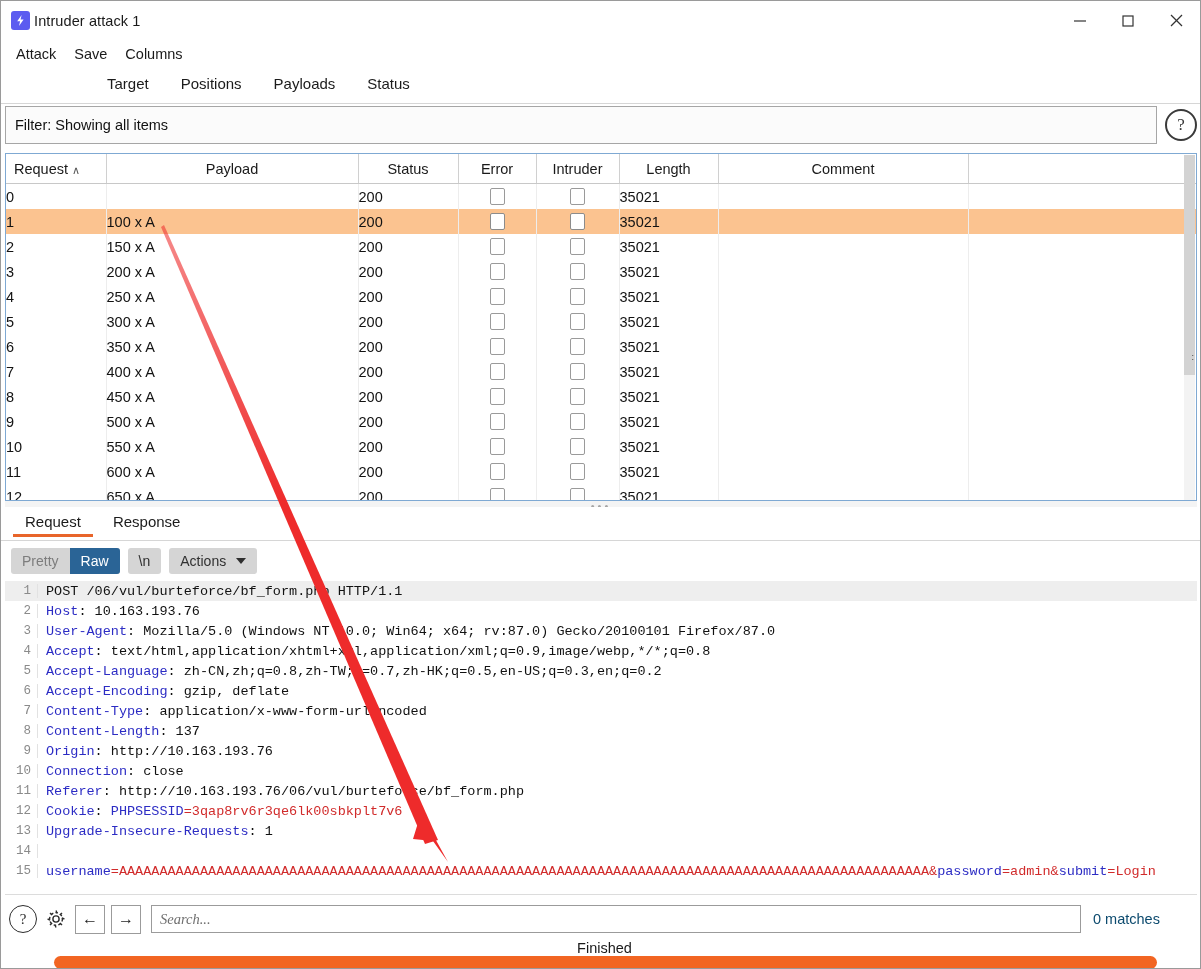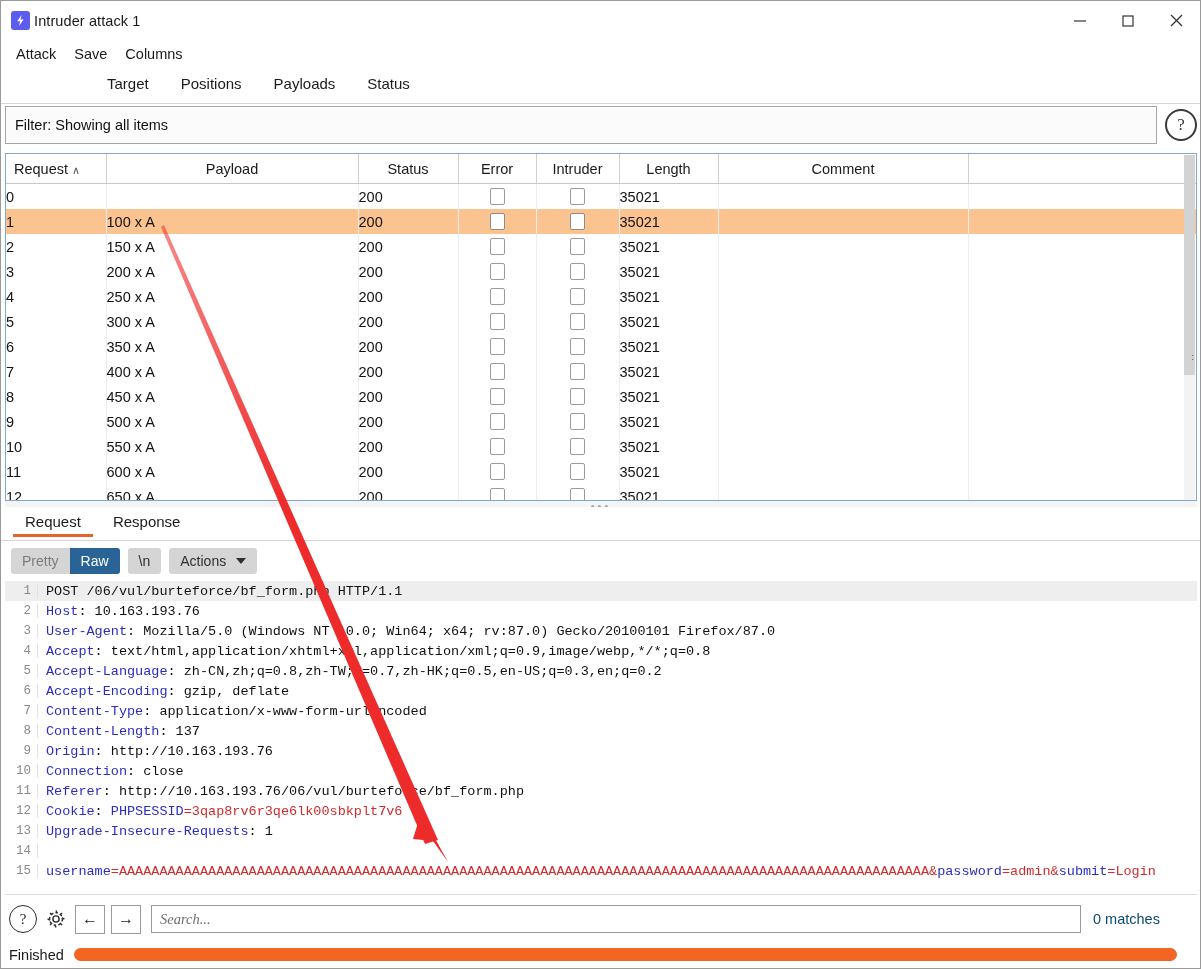--- a/index.html
+++ b/index.html
@@ -306,20 +306,21 @@
   .matches {
     margin-left: 12px; font-size: 14.5px; color:#0c4a6e; white-space:nowrap;
   }
 
   
   .statusbar {
     position: absolute; left: 0; top: 939px;
     width: 1199px; height: 29px;
     display: flex; align-items: center;
     background: #ffffff;
+    flex-direction: column;
   }
   .status-text { margin-left: 8px; font-size: 14.5px; color:#1a1a1a; }
   .progress {
     margin-left: 10px;
     width: 1103px; height: 13px;
     background: #f26522;
     border-radius: 7px;
   }
 
   

